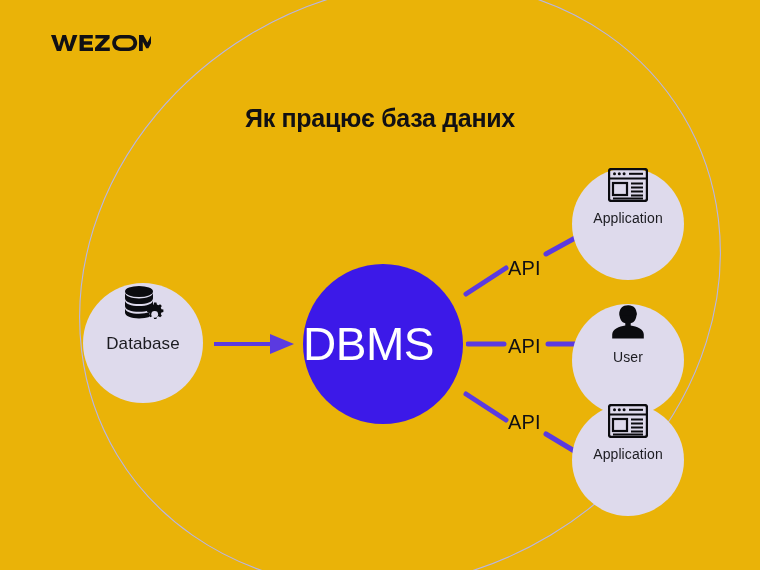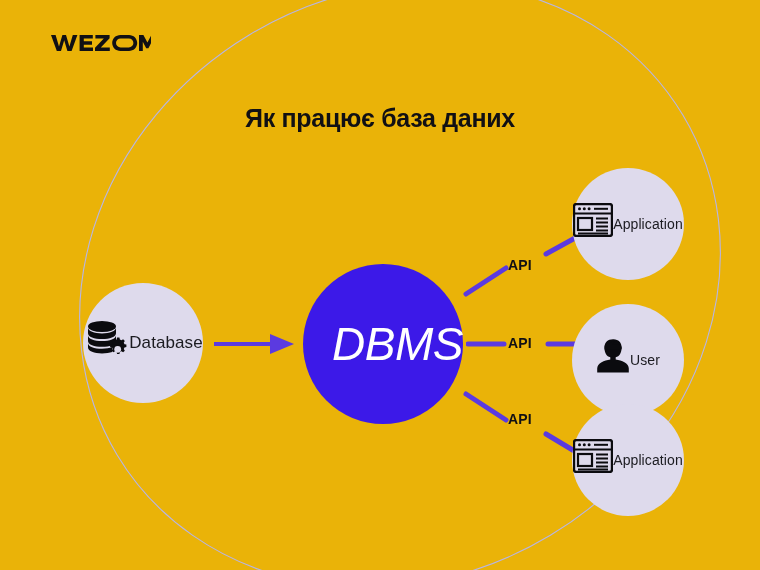--- a/index.html
+++ b/index.html
@@ -49,22 +49,23 @@
     color: #111014;
     white-space: nowrap;
   }
 
   
   .node {
     position: absolute;
     border-radius: 50%;
     background: #dedaec;
     display: flex;
-    align-items: center;
-    justify-content: center;
+    flex-direction: column;
+    align-items: center;
+    justify-content: flex-start;
   }
   .node .node-icon {
     display: flex;
     align-items: center;
     justify-content: center;
   }
   .node .node-label {
     font-size: 14px;
     color: #1b1b20;
     letter-spacing: 0.1px;
@@ -106,22 +107,21 @@
   #node-dbms {
     position: absolute;
     left: 303px;
     top: 264px;
     width: 160px;
     height: 160px;
     border-radius: 50%;
     background: #3c19e8;
     display: flex;
     align-items: center;
-    justify-content: flex-end;
-    font-style: italic;
+    justify-content: flex-start;
   }
   #node-dbms .dbms-label {
     color: #ffffff;
     font-size: 46px;
     font-weight: 400;
     letter-spacing: -0.5px;
     line-height: 1;
   }
 
   
@@ -138,22 +138,22 @@
   .connector {
     position: absolute;
     pointer-events: none;
   }
   #connector-top    { left: 462px; top: 228px; width: 128px; height: 70px; }
   #connector-middle { left: 466px; top: 330px; width: 120px; height: 28px; }
   #connector-bottom { left: 462px; top: 390px; width: 128px; height: 72px; }
 
   .api-label {
     position: absolute;
-    font-size: 14px;
-    font-weight: 700;
+    font-size: 20px;
+    font-weight: 400;
     color: #111014;
     letter-spacing: 0.2px;
     white-space: nowrap;
   }
   #api-label-top    { left: 508px; top: 257px; }
   #api-label-middle { left: 508px; top: 335px; }
   #api-label-bottom { left: 508px; top: 411px; }
 </style>
 </head>
 <body>

